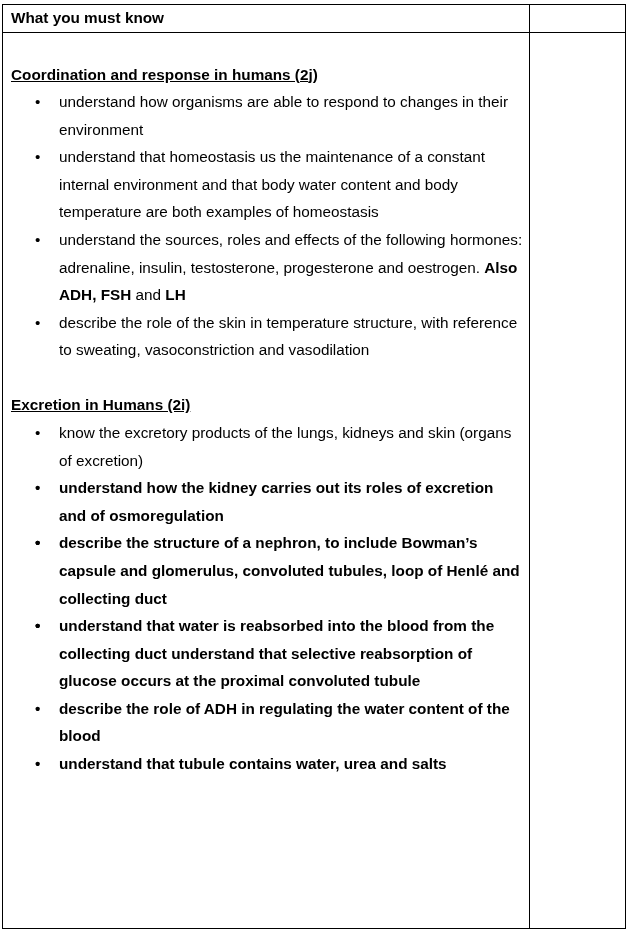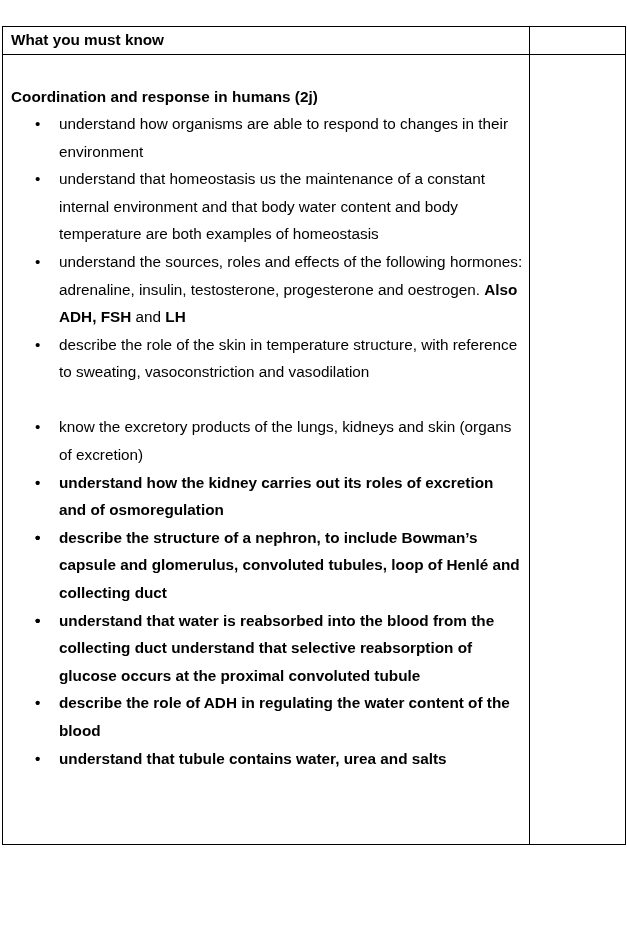--- a/index.html
+++ b/index.html
@@ -1,24 +1,24 @@
 <!DOCTYPE html>
 <html><head>
   <meta charset="utf-8">
   <style>
     html, body { margin: 0; padding: 0; background: #ffffff; }
     body { width: 627px; height: 932px; position: relative; overflow: hidden;
            font-family: "Liberation Sans", sans-serif; color: #000; font-size: 15.3px; }
-    .tbl { position: absolute; left: 2px; top: 4px; width: 624px; height: 819px;
-           border: 1px solid #000; box-sizing: border-box; margin-top: 22px; }
+    .tbl { position: absolute; left: 2px; top: 4px; width: 624px; height: 925px;
+           border: 1px solid #000; box-sizing: border-box; }
     .vdiv { position: absolute; left: 526px; top: 0; bottom: 0; width: 1px; background: #000; }
     .hdiv { position: absolute; left: 0; right: 0; top: 27px; height: 1px; background: #000; }
     .header { position: absolute; left: 8px; top: 3px; font-weight: bold; font-size: 15.3px; line-height: 20px; }
     .content { position: absolute; left: 8px; top: 28px; width: 512px; }
-    .sec-title { font-weight: bold; line-height: 27.5px; }
+    .sec-title { font-weight: bold; line-height: 27.5px; text-decoration: underline; }
     .intro { font-style: italic; line-height: 27.5px; }
     ul { list-style: none; margin: 0; padding: 0; }
     li { position: relative; padding-left: 48px; line-height: 27.6px; }
     li .bullet { position: absolute; left: 24px; top: 0; }
     .bold { font-weight: bold; }
     .gap { height: 27.5px; }
   </style>
 </head>
 <body>
 
@@ -30,20 +30,21 @@
   <div class="content">
     <div class="gap"></div>
     <div class="sec-title">Coordination and response in humans (2j)</div>
     <ul>
       <li><span class="bullet">•</span><span>understand how organisms are able to respond to changes in their environment</span></li>
       <li><span class="bullet">•</span><span>understand that homeostasis us the maintenance of a constant internal environment and that body water content and body temperature are both examples of homeostasis</span></li>
       <li><span class="bullet">•</span><span>understand the sources, roles and effects of the following hormones: adrenaline, insulin, testosterone, progesterone and oestrogen. </span><span class="bold">Also ADH, FSH</span><span> and </span><span class="bold">LH</span></li>
       <li><span class="bullet">•</span><span>describe the role of the skin in temperature structure, with reference to sweating, vasoconstriction and vasodilation</span></li>
     </ul>
     <div class="gap"></div>
+    <div class="sec-title">Excretion in Humans (2i)</div>
     <ul>
       <li><span class="bullet">•</span><span>know the excretory products of the lungs, kidneys and skin (organs of excretion)</span></li>
       <li class="bold"><span class="bullet">•</span><span>understand how the kidney carries out its roles of excretion and of osmoregulation</span></li>
       <li class="bold"><span class="bullet">•</span></li>
       <li class="bold"><span class="bullet">•</span><span>describe the structure of a nephron, to include Bowman’s capsule and glomerulus, convoluted tubules, loop of Henlé and collecting duct</span></li>
       <li class="bold"><span class="bullet">•</span></li>
       <li class="bold"><span class="bullet">•</span><span>understand that water is reabsorbed into the blood from the collecting duct understand that selective reabsorption of glucose occurs at the proximal convoluted tubule</span></li>
       <li class="bold"><span class="bullet">•</span><span>describe the role of ADH in regulating the water content of the blood</span></li>
       <li class="bold"><span class="bullet">•</span><span>understand that tubule contains water, urea and salts</span></li>
     </ul>

